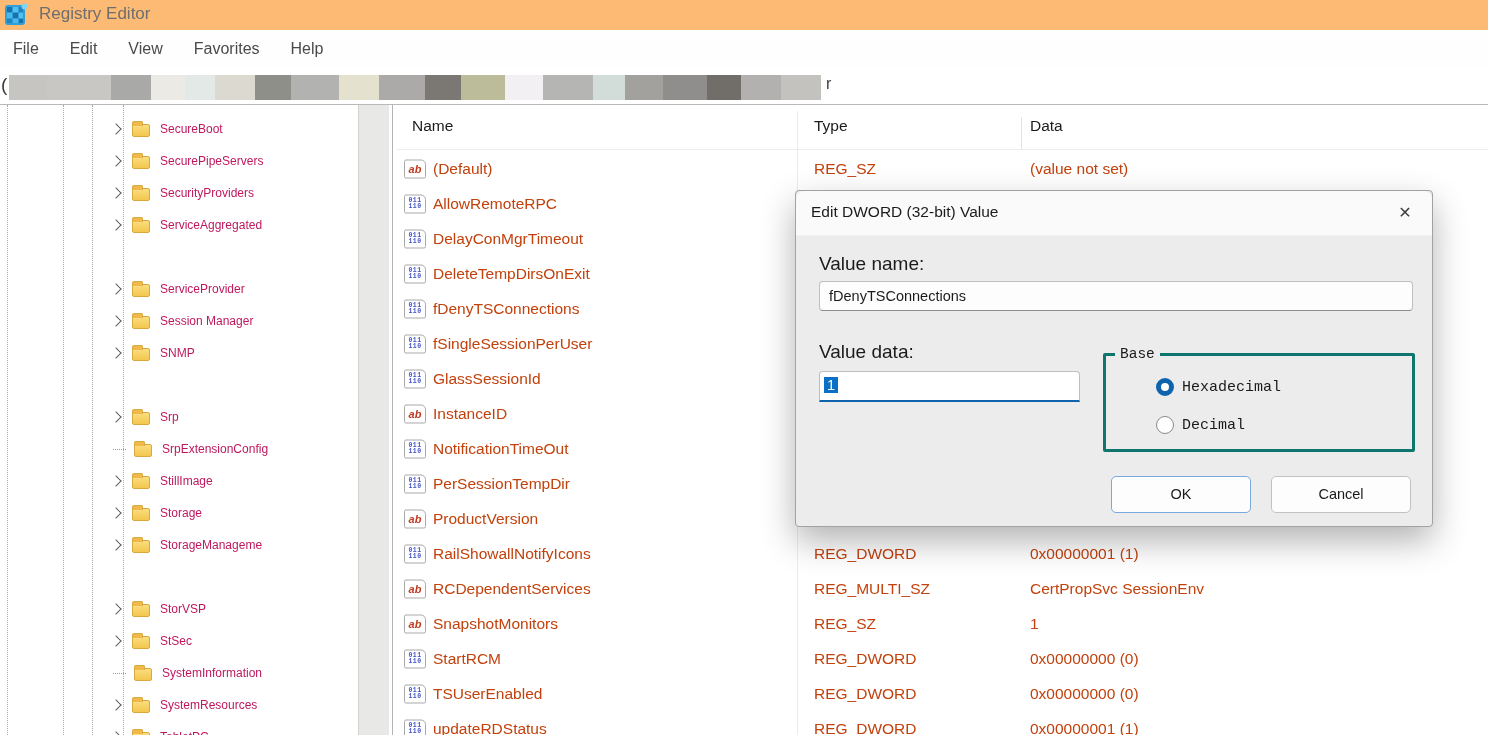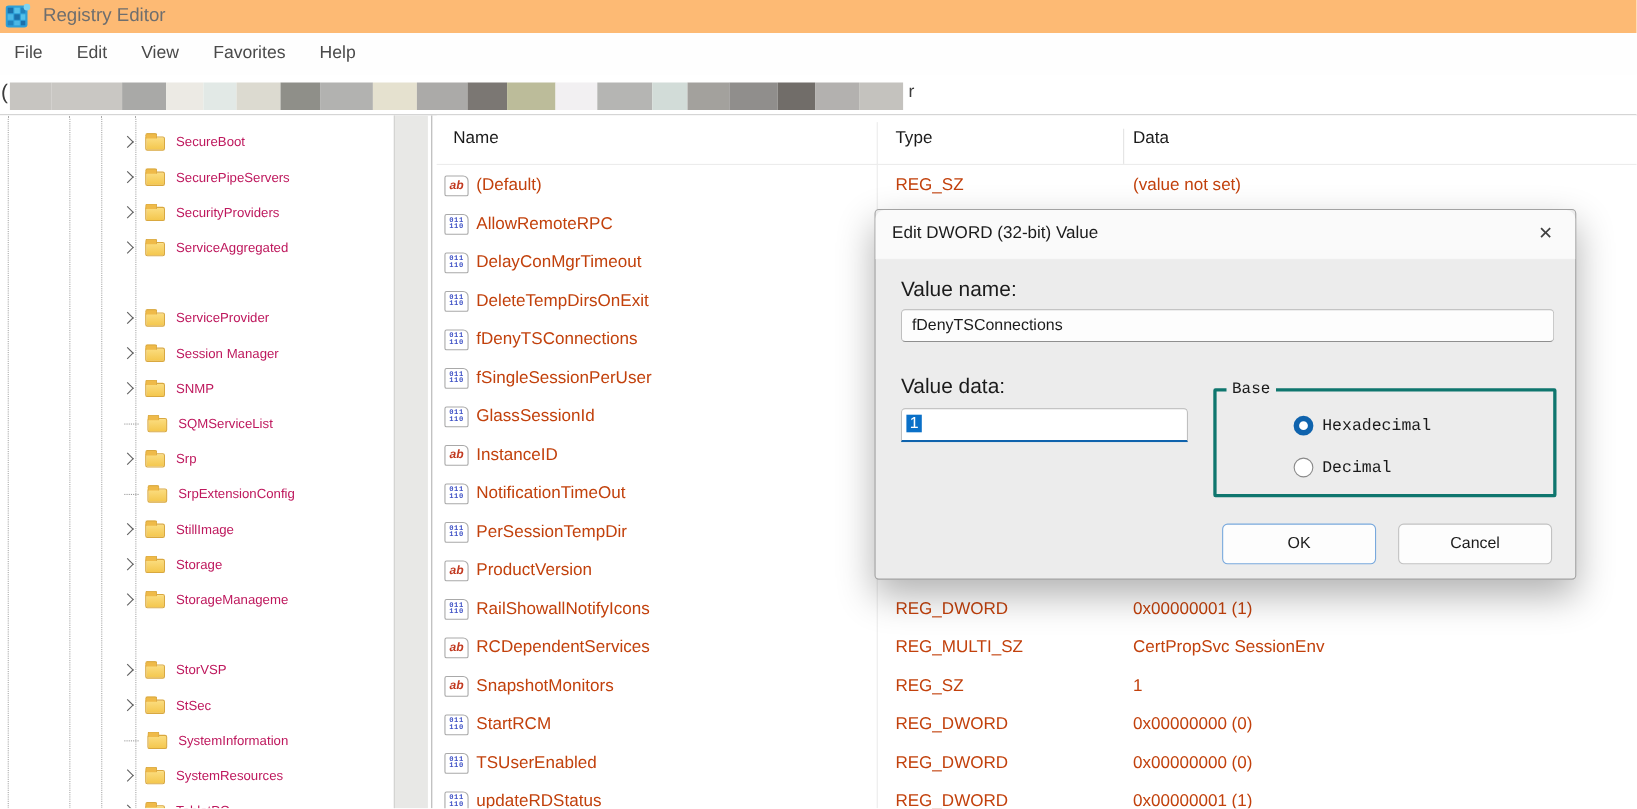--- a/index.html
+++ b/index.html
@@ -79,21 +79,21 @@
   .lbl-vdata { left:23px; top:150px; }
   .fld-vdata { position:absolute; left:23px; top:180px; width:261px; height:31px; background:#fff;
     border:1px solid #bfbfbf; border-bottom:2.5px solid #0f63ad; border-radius:4px 4px 0 0;
     line-height:27px; padding-left:4px; font-size:14.5px; }
   .sel-text { background:#0a70c8; color:#fff; padding:0 3px; }
 
   .groupbox { position:absolute; left:307px; top:162px; width:312px; height:99px;
     border:3px solid #0f766e; border-radius:2px;font-family:Liberation Mono, monospace; }
   .gb-legend { position:absolute; left:9px; top:-10px; background:#ececec; padding:0 5px;
     font-size:14.5px; color:#1b1b1b; }
-  .radio-row { position:absolute; left:28px; display:flex; align-items:center; gap:8px;padding-left:42px; }
+  .radio-row { position:absolute; left:8px; display:flex; align-items:center; gap:8px;padding-left:42px; }
   .radio { width:18px; height:18px; border-radius:50%; background:#fff; flex:0 0 auto; }
   .radio.on  { border:5.5px solid #0f63ad; }
   .radio.off { border:1.5px solid #8a8a8a; }
   .radio-label { font-size:15px; color:#1b1b1b; }
 
   .dbtn { position:absolute; top:285px; width:140px; height:37px; background:#fdfdfd;
     border-radius:5px; font-size:14.5px; color:#1b1b1b; text-align:center; line-height:35px; }
   .btn-ok { left:315px; border:1.6px solid #79a9dd; }
   .btn-cancel { left:475px; border:1px solid #c2c2c2; }
 </style>
@@ -191,25 +191,20 @@
         <div class="titem" style="top: 200px;">
           <span class="chev"></span>
           <span class="folder"></span>
           <span class="tlabel">Session Manager</span>
         </div>
         <div class="titem" style="top: 232px;">
           <span class="chev"></span>
           <span class="folder"></span>
           <span class="tlabel">SNMP</span>
         </div>
-        <div class="titem" style="top: 264px;">
-          <span class="dash"></span>
-          <span class="folder"></span>
-          <span class="tlabel">SQMServiceList</span>
-        </div>
         <div class="titem" style="top: 296px;">
           <span class="chev"></span>
           <span class="folder"></span>
           <span class="tlabel">Srp</span>
         </div>
         <div class="titem" style="top: 328px;">
           <span class="dash"></span>
           <span class="folder"></span>
           <span class="tlabel">SrpExtensionConfig</span>
         </div>

